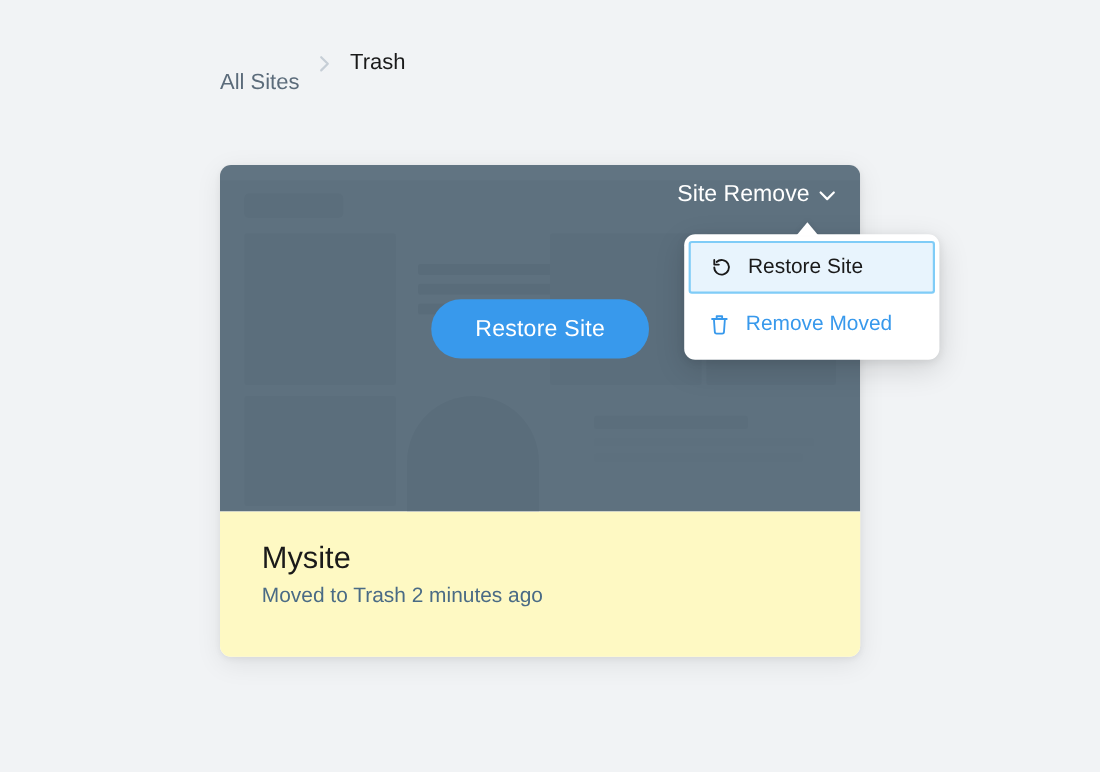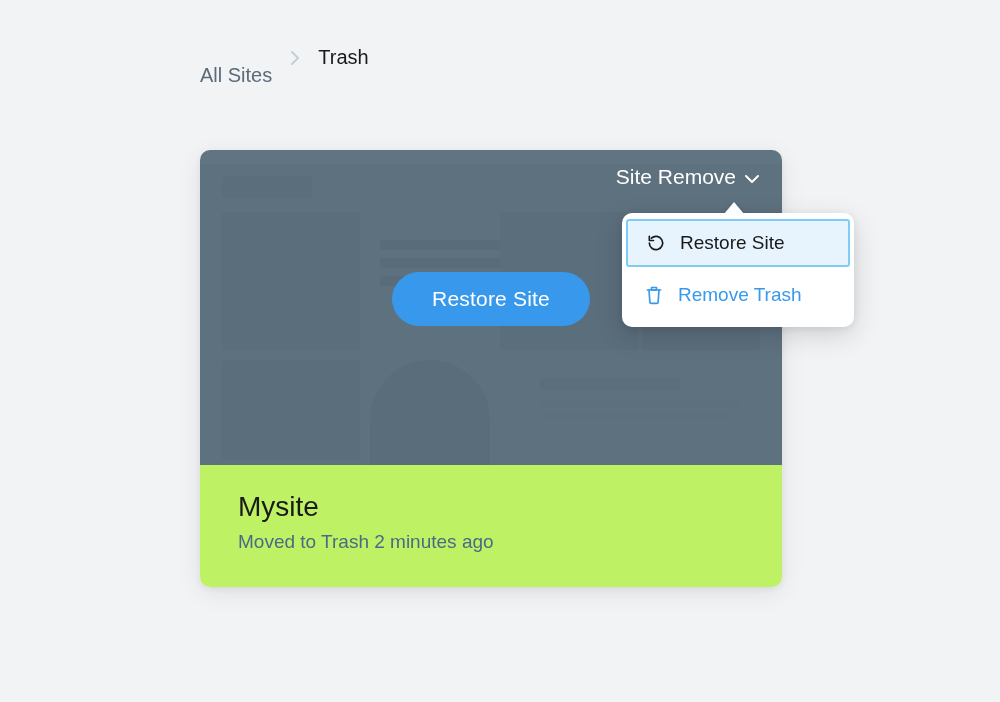--- a/index.html
+++ b/index.html
@@ -180,22 +180,22 @@
     .dropdown-item.selected .item-icon {
       color: #1a1a1a;
     }
     .item-icon {
       display: flex;
       align-items: center;
       color: #3899ec;
       flex-shrink: 0;
     }
     .card-footer {
-      padding: 26px 38px 34px 38px;
-      background: #bef264;
+      padding: 26px 38px 44px 38px;
+      background: #fef9c3;
       border-radius: 0 0 10px 10px;
     }
     .site-name {
       font-size: 28px;
       color: #1a1a1a;
       font-weight: 400;
       margin-bottom: 8px;
     }
     .site-status {
       font-size: 19px;
@@ -260,21 +260,21 @@
       <span>Restore Site</span>
     </div>
     <div class="dropdown-item">
       <span class="item-icon">
         <svg width="20" height="20" viewBox="0 0 24 24" fill="none">
           <path d="M4 6h16" stroke="currentColor" stroke-width="2" stroke-linecap="round"></path>
           <path d="M9 3h6v3H9z" stroke="currentColor" stroke-width="2" stroke-linejoin="round"></path>
           <path d="M6 6l1 14a2 2 0 0 0 2 2h6a2 2 0 0 0 2-2l1-14" stroke="currentColor" stroke-width="2" stroke-linecap="round" stroke-linejoin="round"></path>
         </svg>
       </span>
-      <span>Remove Trash</span>
+      <span>Remove Moved</span>
     </div>
   </div>
 
   <div class="card-footer">
     <div class="site-name">Mysite</div>
     <div class="site-status">Moved to Trash 2 minutes ago</div>
   </div>
 </div>
 
 </body></html>

